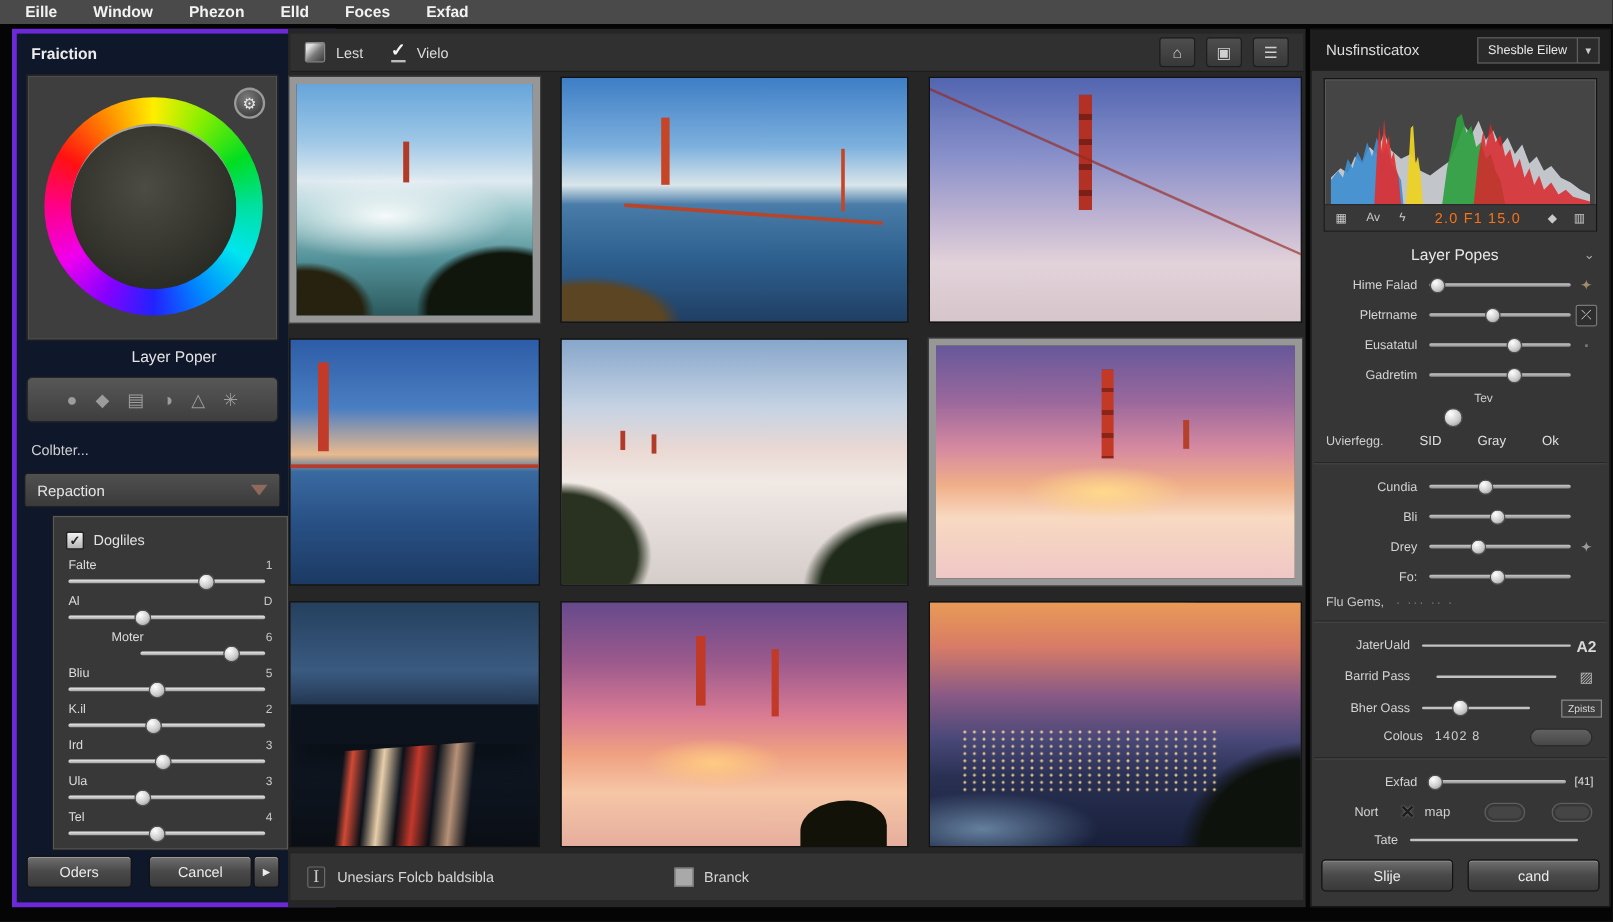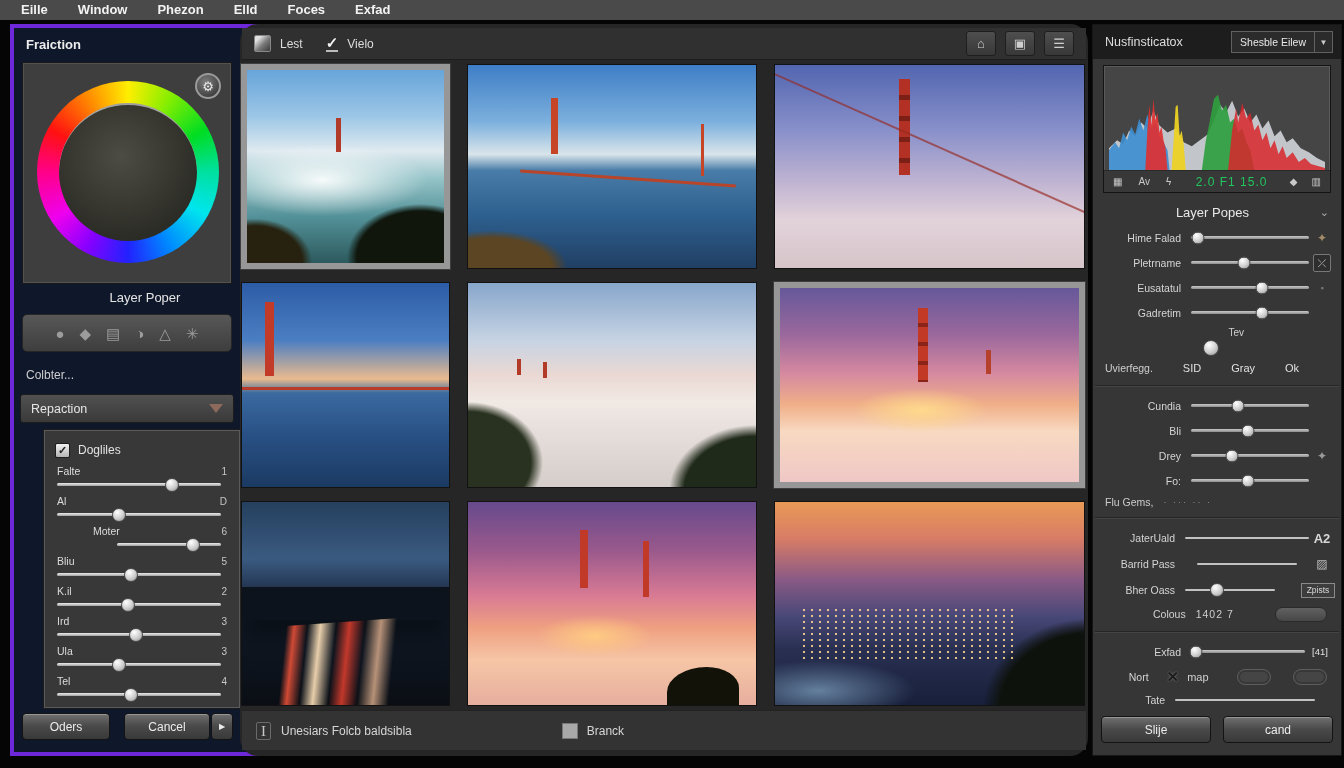--- a/index.html
+++ b/index.html
@@ -57,21 +57,21 @@
     background:radial-gradient(circle at 35% 28%,#fff,#cdcdcd 55%,#8a8a8a);border:1px solid #4e4e4e;cursor:pointer;}
   .lp-buttons{position:absolute;bottom:12px;left:8px;right:6px;display:flex;gap:14px;}
   .btn{height:27px;border-radius:4px;background:linear-gradient(180deg,#707070,#4a4a4a 48%,#393939);
     border:1px solid #131313;box-shadow:inset 0 1px 0 rgba(255,255,255,.28);
     color:#ececec;font-size:12px;display:flex;align-items:center;justify-content:center;cursor:pointer;}
   .btn.b1{width:88px;}
   .btn.b2{width:86px;}
   .btn.arrow{width:22px;font-size:8px;margin-left:-13px;}
 
   
-  .center{position:absolute;left:240px;top:24px;width:848px;height:732px;background:#262626;border-radius:18px;}
+  .center{position:absolute;left:240px;top:24px;width:848px;height:732px;background:#262626;}
   .ctoolbar{position:absolute;top:4px;left:2px;right:2px;height:32px;background:#303030;border-bottom:1px solid #1d1d1d;display:flex;align-items:center;padding:0 12px;gap:9px;}
   .mini-img-cb{width:17px;height:17px;border-radius:2px;background:linear-gradient(135deg,#e0e0e0 20%,#7a7a7a 55%,#3a3a3a);border:1px solid #888;cursor:pointer;}
   .ct-label{font-size:12px;color:#dcdcdc;margin-right:14px;}
   .check-glyph{font-size:15px;font-weight:bold;color:#f4f4f4;border-bottom:2px solid #bbb;line-height:15px;cursor:pointer;}
   .ct-spacer{flex:1;}
   .icon-btn{width:30px;height:25px;border-radius:3px;background:linear-gradient(180deg,#4e4e4e,#383838);border:1px solid #1e1e1e;
     display:flex;align-items:center;justify-content:center;color:#cfcfcf;font-size:13px;margin-left:9px;cursor:pointer;}
   .grid{position:absolute;top:40px;left:1px;right:3px;bottom:50px;display:grid;
     grid-template-columns:1fr 1.39fr 1.49fr;grid-template-rows:1fr 1fr 1fr;gap:13px 17px;}
   .thumb{position:relative;overflow:hidden;border:1px solid #121212;cursor:pointer;}
@@ -140,21 +140,21 @@
   .rp-header{height:34px;background:#1d1d1d;display:flex;align-items:center;padding:0 8px 0 12px;}
   .rp-title{font-size:12.5px;color:#dedede;flex:1;}
   .preset-dd{height:22px;display:flex;cursor:pointer;}
   .preset-dd .val{background:#2b2b2b;border:1px solid #606060;font-size:10.5px;color:#e8e8e8;display:flex;align-items:center;padding:0 8px;}
   .preset-dd .caret{width:18px;background:#2b2b2b;border:1px solid #606060;border-left:none;display:flex;align-items:center;justify-content:center;font-size:8px;color:#ccc;}
   .hist-box{margin:6px 10px 0 10px;height:128px;background:#454545;border:1px solid #141414;box-shadow:inset 0 0 0 1px #5a5a5a;}
   .hist-chart{height:104px;padding:5px 5px 0 5px;}
   .hist-chart svg{width:100%;height:100%;display:block;}
   .hist-footer{height:22px;display:flex;align-items:center;padding:0 9px;gap:0;background:#383838;border-top:1px solid #2a2a2a;}
   .hf-ico{font-size:10px;color:#c9c9c9;margin-right:16px;}
-  .hf-text{flex:1;text-align:center;font-size:12px;color:#22c55e;letter-spacing:1px;}
+  .hf-text{flex:1;text-align:center;font-size:12px;color:#f97316;letter-spacing:1px;}
   .hf-right .hf-ico{margin:0 0 0 14px;}
   .rp-section{height:26px;display:flex;align-items:center;margin-top:6px;padding:0 12px;}
   .rp-section .t{flex:1;text-align:center;font-size:13px;color:#e8e8e8;}
   .rp-section .chev{font-size:11px;color:#aaa;}
   .rrow{display:flex;align-items:center;height:25px;padding:0 6px 0 12px;}
   .rlabel{width:86px;text-align:right;padding-right:10px;font-size:10.5px;color:#d4d4d4;white-space:nowrap;overflow:hidden;}
   .rtrack{flex:1;position:relative;height:3px;border-radius:2px;background:linear-gradient(180deg,#c9c9c9,#8e8e8e);cursor:pointer;}
   .rtrack.thin{height:2px;background:#c2c2c2;}
   .row-icon{width:26px;text-align:center;font-size:12px;color:#9a9a9a;}
   .row-icon[data-name="tree-icon"]{color:#a38a6a;}
@@ -527,21 +527,21 @@
         <span class="rtrack thin" data-name="detail-track">
           <span class="thumb-dot" data-name="slider-thumb" style="width: 14px; height: 14px; left: 35%;"></span>
         </span>
         <span class="row-icon" style="visibility: hidden;"></span>
         <span class="mini-btn" data-name="detail-mini-button">Zpists</span>
       </div>
     </div>
 
   <div class="colors-row" data-name="colors-row">
     <span class="cl" data-name="colors-label">Colous</span>
-    <span class="cv" data-name="colors-value">1402 7</span>
+    <span class="cv" data-name="colors-value">1402 8</span>
     <span class="pill-btn" data-name="colors-action-button"></span>
   </div>
 
   <div class="divider" data-name="divider"></div>
 
   <div class="rrow" data-name="exfad-slider-row">
     <span class="rlabel" data-name="slider-label">Exfad</span>
     <span class="rtrack" data-name="slider-track">
       <span class="thumb-dot" data-name="slider-thumb" style="width: 13px; height: 13px; left: 4%;"></span>
     </span>

